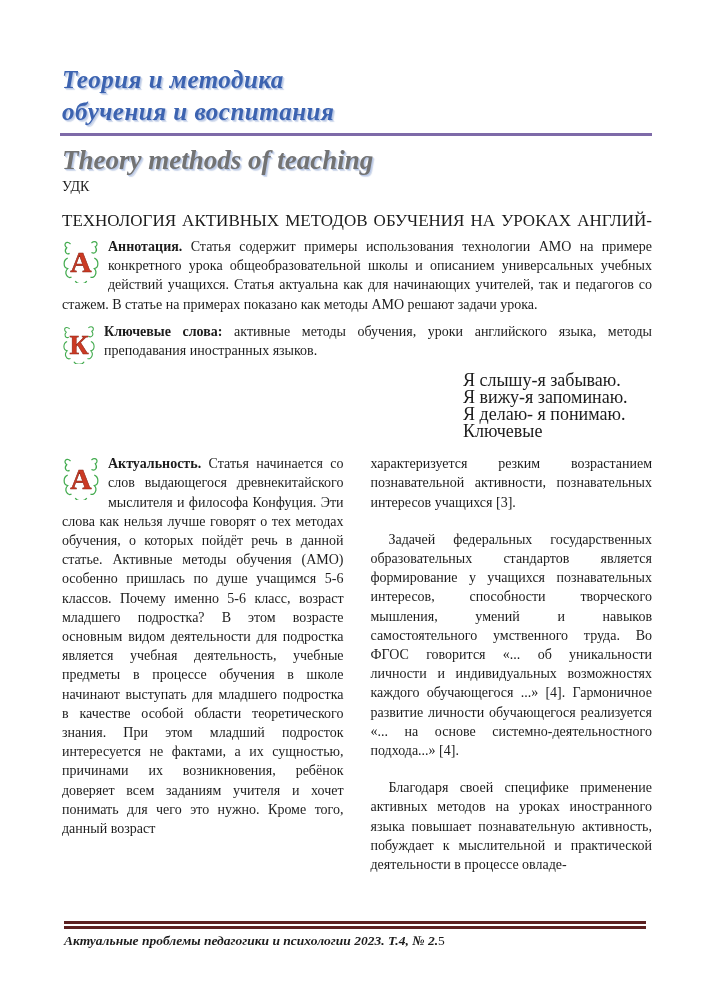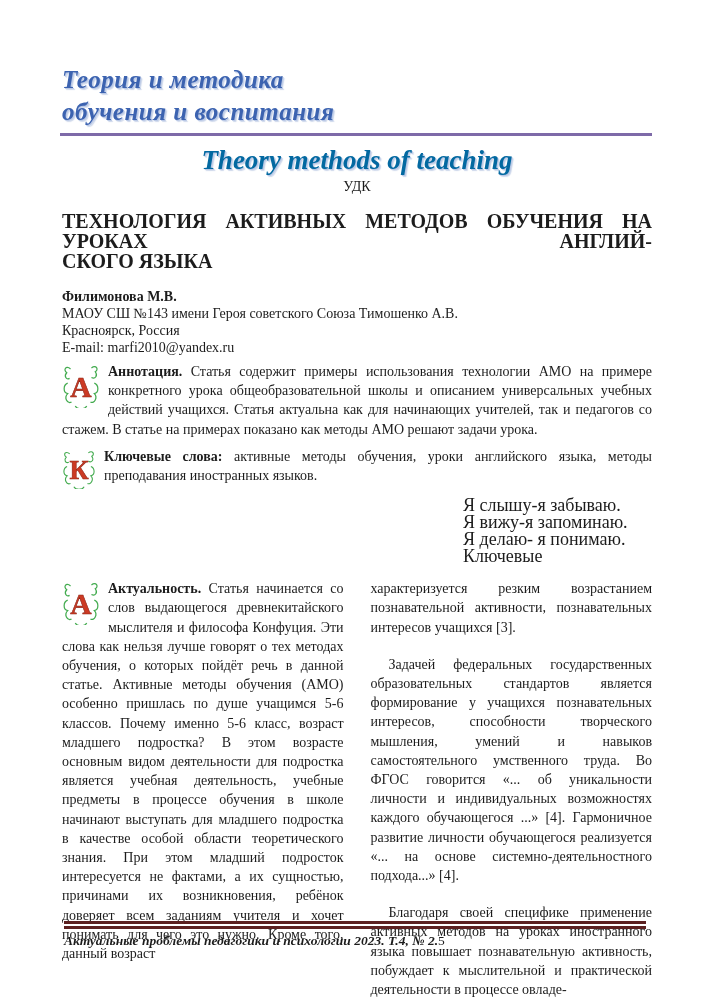--- a/index.html
+++ b/index.html
@@ -19,31 +19,31 @@
     color:#3c63b0;
     text-shadow:1px 1px 0 #b9c8e6, 2px 2px 1px rgba(60,99,176,0.25);
     letter-spacing:0.5px;
   }
   .purple-rule{
     margin:5px 57px 0 60px;
     height:3px;background:#7e6aa8;
   }
   .en-header{
     margin:10px 57px 0 62px;
-    text-align:center;
+    text-align:left;
     font-size:27px;line-height:29px;
     font-weight:bold;font-style:italic;
-    color:#0369a1;
+    color:#737373;
     text-shadow:1px 1px 0 #b9c8e6, 2px 2px 1px rgba(60,99,176,0.25);
   }
   
-  .udk{margin:4px 57px 0 62px;font-size:14px;text-align:center;}
+  .udk{margin:4px 57px 0 62px;font-size:14px;}
   .title{
     margin:16px 57px 0 62px;
-    font-size:20px;line-height:20px;font-weight:bold;
+    font-size:17px;line-height:20px;font-weight:normal;
   }
   .title-line1{display:block;text-align:justify;text-align-last:justify;}
   .title-line2{display:block;}
   .author-block{margin:17px 57px 0 62px;font-size:14px;line-height:17px;}
   .author-name{font-weight:bold;}
   
   .dropcap{float:left;margin:2px 8px 0 0;}
   .dropcap-letter{
     font-family:"Liberation Serif", serif;
     font-weight:bold;font-size:31px;
@@ -88,29 +88,22 @@
   </div>
   <div class="purple-rule"></div>
   <div class="en-header">
     <div>Theory methods of teaching</div>
   </div>
 
   <div class="udk">УДК</div>
 
   <h1 class="title" style="margin-top:16px;">
     <span class="title-line1">ТЕХНОЛОГИЯ АКТИВНЫХ МЕТОДОВ ОБУЧЕНИЯ НА УРОКАХ АНГЛИЙ-</span>
-    <span class="title-line2">СКОГО ЯЗЫКА</span>
   </h1>
 
-  <div class="author-block">
-    <div class="author-name">Филимонова М.В.</div>
-    <div>МАОУ СШ №143 имени Героя советского Союза Тимошенко А.В.</div>
-    <div>Красноярск, Россия</div>
-    <div>E-mail: marfi2010@yandex.ru</div>
-  </div>
 
   <div class="abstract">
     <svg class="dropcap" width="38" height="44" viewBox="0 0 40 46">
       <g fill="none" stroke="#2fa23c" stroke-width="1.3" opacity="0.9">
         <path d="M9 5 C4 1 1 6 5 9 C2 12 4 17 8 15"></path>
         <path d="M31 4 C36 0 39 6 35 8 C38 12 35 16 31 14"></path>
         <path d="M6 20 C1 22 1 30 6 31 C2 35 5 42 10 40"></path>
         <path d="M34 20 C39 22 39 30 34 31 C38 35 34 42 30 40"></path>
         <path d="M14 44 C16 48 24 48 26 44"></path>
       </g>

